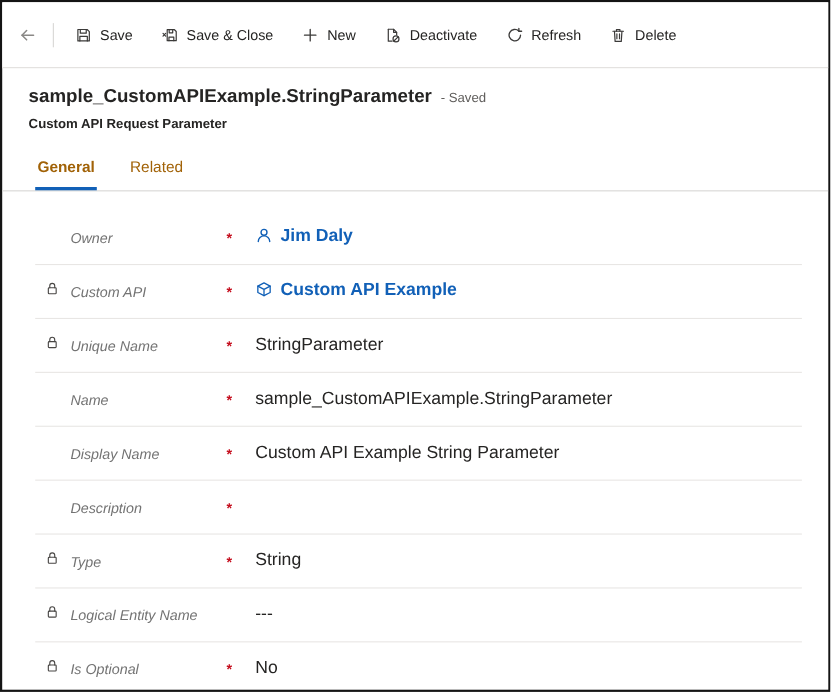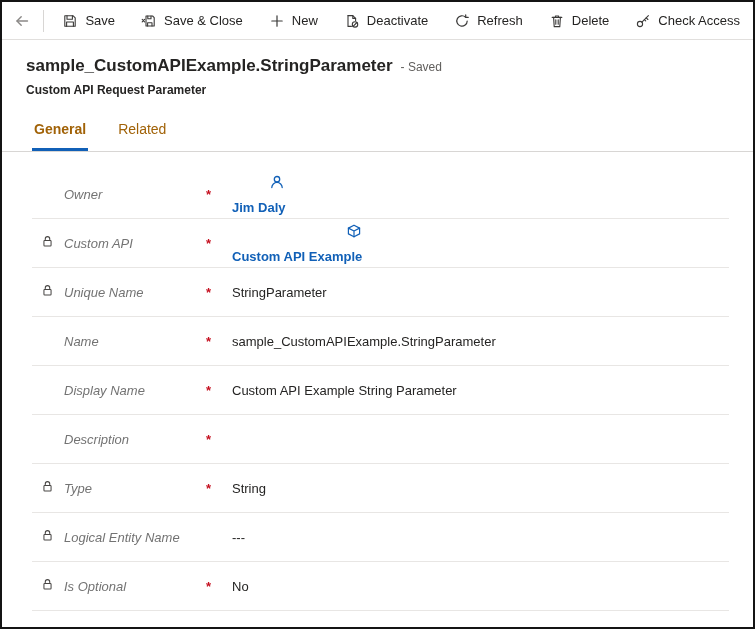--- a/index.html
+++ b/index.html
@@ -1,21 +1,21 @@
 <!DOCTYPE html>
 <html><head>
 <meta charset="utf-8">
 <style>
   * { box-sizing: border-box; }
   html,body { margin:0; padding:0; background:#fff; }
   body { font-family:"Liberation Sans", sans-serif; }
   .frame { width:755px; height:629px; border:2px solid #141414; background:#fff; overflow:hidden; }
 
   
-  .toolbar { display:flex; align-items:center; height:38px; border-bottom:1px solid #e1dfdd; padding-left:6px; background:#fff; }
+  .toolbar { display:flex; align-items:center; height:60px; border-bottom:1px solid #e1dfdd; padding-left:6px; background:#fff; }
   .back-btn { width:34px; height:34px; display:flex; align-items:center; justify-content:center; background:none; border:none; cursor:pointer; padding:0; }
   .tb-divider { width:1px; height:22px; background:#d8d6d4; margin:0 6px; }
   .cmd { display:flex; align-items:center; gap:7px; background:none; border:none; height:100%; padding:0 13px; font-family:inherit; font-size:13px; color:#252423; cursor:pointer; white-space:nowrap; }
   .cmd svg, .back-btn svg { flex:0 0 auto; display:block; }
 
   
   .header { padding:16px 24px 0 24px; }
   .title-line { display:flex; align-items:baseline; gap:8px; }
   .title { font-size:17px; font-weight:bold; color:#252423; }
   .status { font-size:12px; color:#605e5c; }
@@ -25,21 +25,21 @@
   .tabs { display:flex; gap:28px; padding-left:30px; margin-top:16px; border-bottom:1px solid #d8d6d4; }
   .tab { padding:8px 2px 11px; font-size:14px; color:#a16207; cursor:pointer; border-bottom:3px solid transparent; }
   .tab.active { font-weight:bold; border-bottom:3px solid #1160b7; padding-bottom:8px; }
 
   
   .form { margin:18px 24px 0 30px; }
   .row { display:flex; align-items:center; height:49px; border-bottom:1px solid #e8e6e4; padding-left:8px; }
   .lockslot { width:24px; flex:0 0 24px; display:flex; align-items:center; }
   .flabel { width:142px; flex:0 0 142px; font-size:13px; color:#737373;font-style:italic; }
   .req { width:26px; flex:0 0 26px; font-size:13px; color:#c50f1f; font-weight:bold; }
-  .fvalue { display:flex; align-items:flex-end; gap:7px; font-size:13px; color:#252423; min-width:0;flex-direction:column; }
+  .fvalue { display:flex; align-items:flex-start; gap:7px; font-size:16px; color:#252423; min-width:0; }
   .link { color:#1160b7; font-weight:bold; text-decoration:none; cursor:pointer; }
 </style>
 </head>
 <body>
 
 <div class="frame">
 
   <div class="toolbar">
     <button class="back-btn">
       <span>
@@ -111,31 +111,20 @@
         <svg width="16" height="16" viewBox="0 0 16 16" fill="none" stroke="#3b3a39" stroke-width="1.1" stroke-linecap="round" stroke-linejoin="round">
             <path d="M3.2 4.4h9.6"></path>
             <path d="M6.4 4.4V3h3.2v1.4"></path>
             <path d="M4.6 4.4l.6 9.2h5.6l.6-9.2"></path>
             <path d="M6.8 6.8v4.4M9.2 6.8v4.4"></path>
           </svg>
       </span>
       <span>Delete</span>
     </button>
 
-    <button class="cmd">
-      <span>
-        <svg width="16" height="16" viewBox="0 0 16 16" fill="none" stroke="#3b3a39" stroke-width="1.1" stroke-linecap="round" stroke-linejoin="round">
-            <circle cx="5" cy="11" r="2.6"></circle>
-            <path d="M6.9 9.1L13.4 2.6"></path>
-            <path d="M11.2 4.8l1.7 1.7"></path>
-            <path d="M9.4 6.6l1.3 1.3"></path>
-          </svg>
-      </span>
-      <span>Check Access</span>
-    </button>
   </div>
 
   <div class="header">
     <div class="title-line">
       <span class="title">sample_CustomAPIExample.StringParameter</span>
       <span class="status">- Saved</span>
     </div>
     <div class="subtitle">Custom API Request Parameter</div>
   </div>
 

